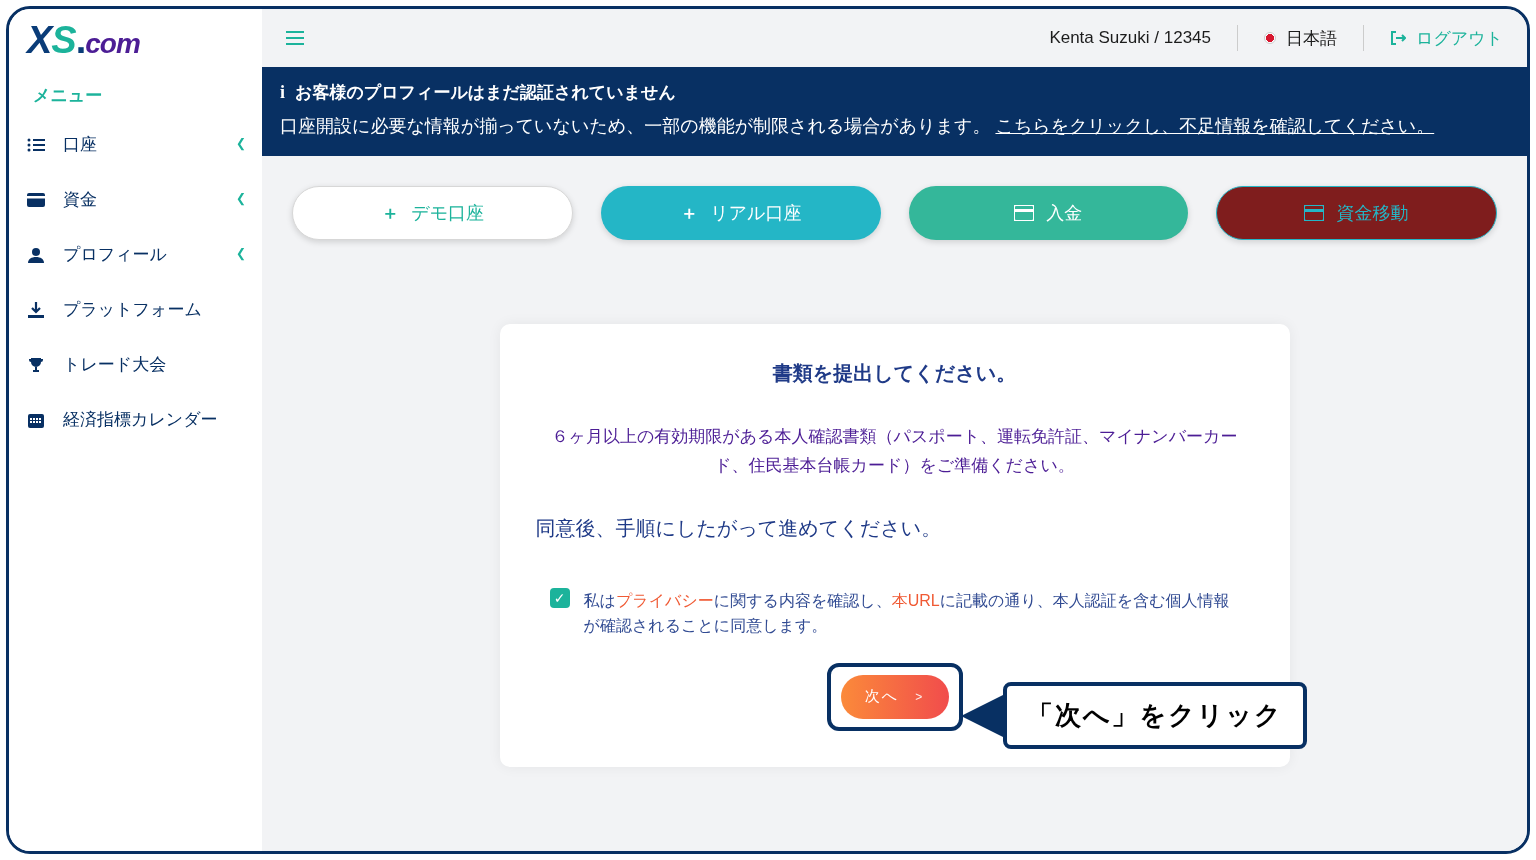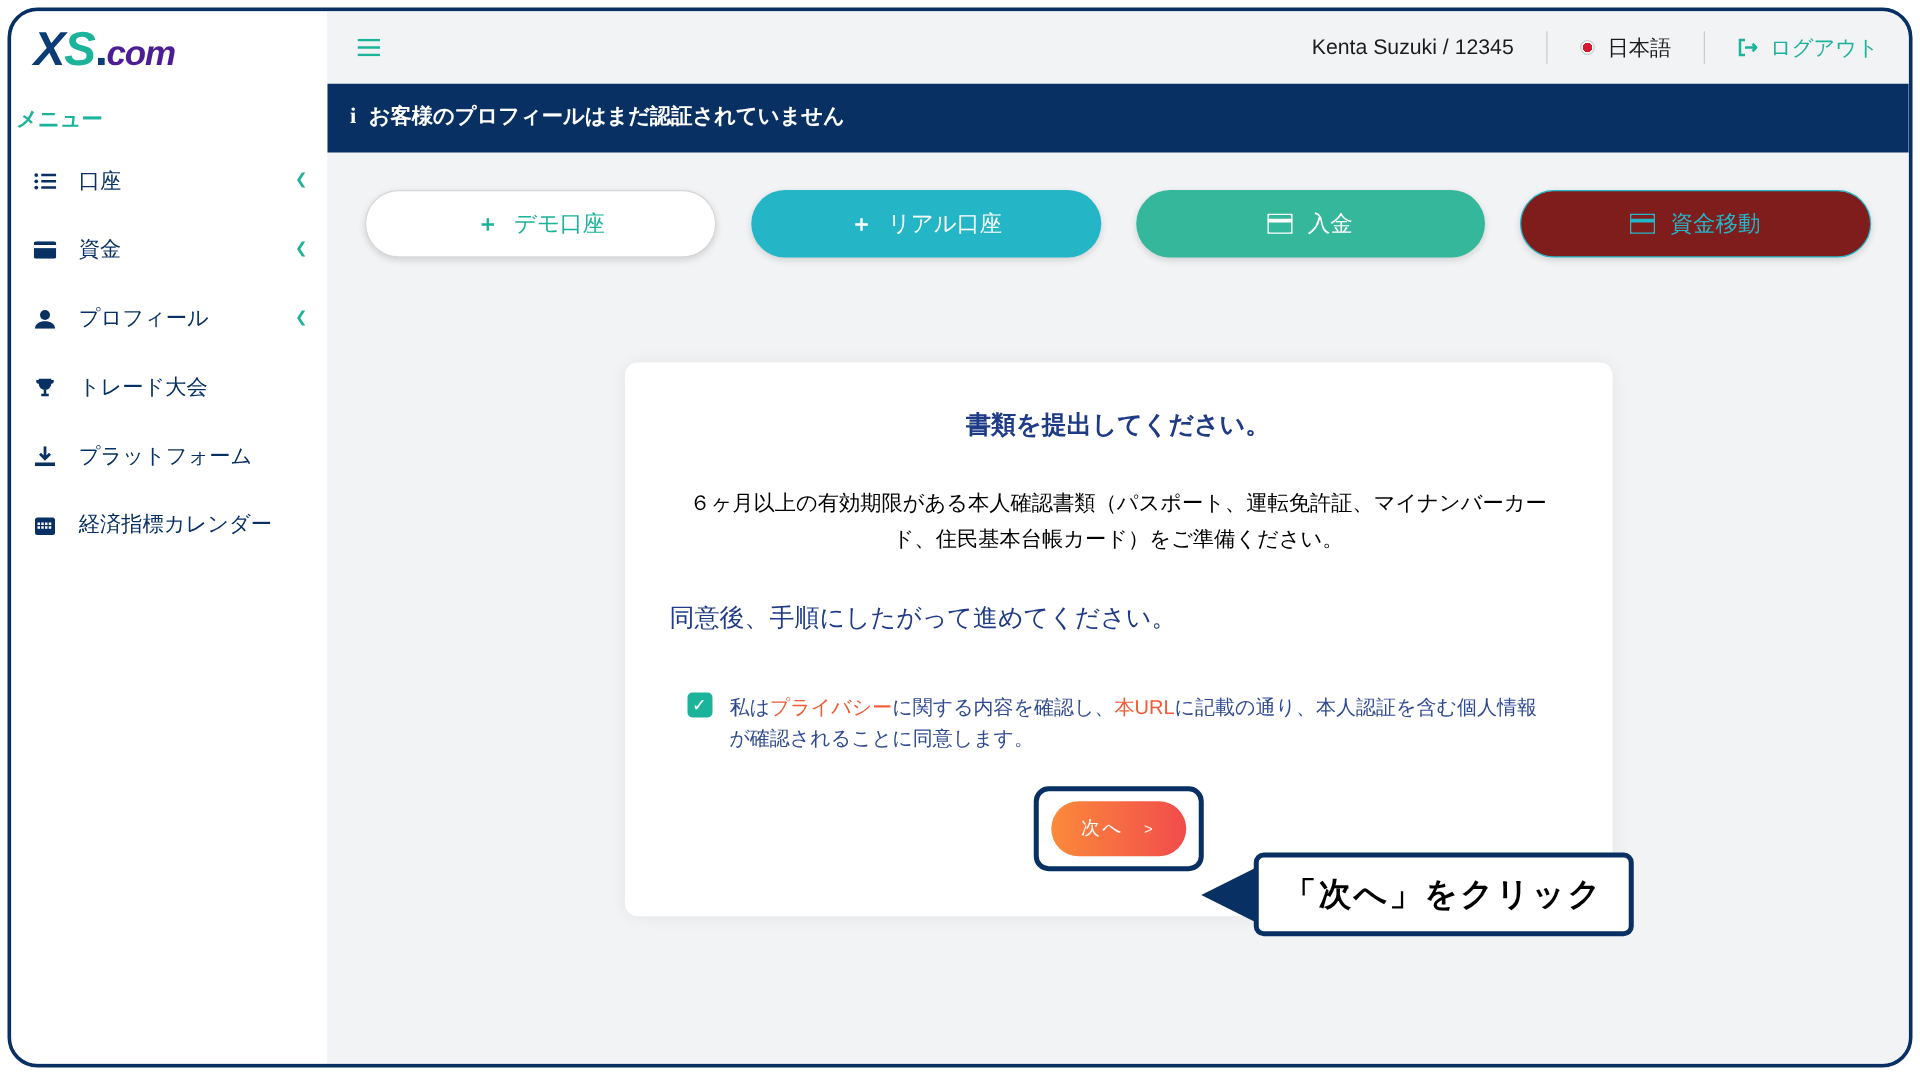--- a/index.html
+++ b/index.html
@@ -5,21 +5,21 @@
     * { margin: 0; padding: 0; box-sizing: border-box; font-family: -apple-system, "Hiragino Sans", "Hiragino Kaku Gothic ProN", "Meiryo", sans-serif; }
     body { width: 1536px; height: 860px; background: #fff; overflow: hidden; position: relative; }
     .app-frame { position: absolute; inset: 6px; border: 3px solid #083063; border-radius: 24px; overflow: hidden; display: flex; background: #f2f3f5; }
     
     .sidebar { width: 253px; background: #fff; display: flex; flex-direction: column; padding: 10px 0 0 0; }
     .logo { padding: 0 18px 8px; font-weight: 800; font-size: 38px; letter-spacing: -1px; font-style: italic; }
     .logo .x { color: #0a3c78; }
     .logo .s { color: #1cb39b; }
     .logo .dot { color: #0a3c78; font-weight: 800; font-style: normal;}
     .logo .com { color: #4c1d95; font-size: 28px; font-style: italic; font-weight: 800; letter-spacing: -1px;}
-    .menu-title { color: #1cb39b; font-size: 17px; font-weight: 600; padding: 14px 4px 10px; }
+    .menu-title { color: #1cb39b; font-size: 17px; font-weight: 600; padding: 14px 24px 10px; }
     .nav-item { display: flex; align-items: center; justify-content: space-between; padding: 16px 16px; color: #083063; font-size: 17px; cursor: pointer; }
     .nav-item .left { display: flex; align-items: center; gap: 16px; }
     .nav-item .icon { width: 22px; display: inline-flex; justify-content: center; color: #083063; }
     .nav-item .chev { color: #1cb39b; transform: rotate(180deg); font-size: 12px; }
     
     .main { flex: 1; display: flex; flex-direction: column; background: #f2f3f5; }
     .topbar { height: 58px; display: flex; align-items: center; justify-content: space-between; padding: 0 24px; color: #3a3a3a; }
     .topbar .left { display: flex; align-items: center; }
     .hamburger { color: #1cb39b; font-size: 20px; cursor: pointer; }
     .topbar .right { display: flex; align-items: center; gap: 26px; color: #1c1c1c; font-size: 17px; }
@@ -38,21 +38,21 @@
     .pill { flex: 1; height: 54px; border-radius: 30px; display: inline-flex; align-items: center; justify-content: center; gap: 12px; font-size: 18px; cursor: pointer; box-shadow: 0 2px 6px rgba(0,0,0,0.15); font-weight: 500;}
     .pill.demo { background: #fff; color: #1cb39b; border: 1px solid #d7d7d7; }
     .pill.real { background: #24b6c6; color: #fff; }
     .pill.deposit { background: #34b79a; color: #fff; }
     .pill.transfer { background: #7f1d1d; color: #24b6c6; border: 1px solid #24b6c6; }
     .plus { font-weight: 700; }
     
     .card-wrap { flex:1; display:flex; justify-content:center; align-items:flex-start; padding: 60px 0 0; }
     .card { width: 790px; background: #fff; border-radius: 10px; padding: 36px 36px 36px; box-shadow: 0 0 14px rgba(0,0,0,0.06); color: #304a92; }
     .card h2 { text-align: center; font-size: 20px; font-weight: 700; color: #1f3a87; margin-bottom: 36px; }
-    .card .txt { text-align: center; font-size: 17px; line-height: 1.7; margin-bottom: 34px; color:#000000;}
+    .card .txt { text-align: center; font-size: 17px; line-height: 1.7; margin-bottom: 34px; color:#4c1d95;}
     .card h3 { text-align: left; font-size: 20px; font-weight: 400; color: #1f3a87; margin-bottom: 46px; }
     .consent { display: flex; gap: 14px; align-items: flex-start; padding: 0 14px; margin-bottom: 24px; }
     .chk { width: 20px; height: 20px; background: #1cb39b; color: #fff; display: inline-flex; align-items: center; justify-content: center; border-radius: 4px; font-size: 14px; cursor:pointer; flex:0 0 20px;}
     .consent .text { font-size: 16px; line-height: 1.6; color:#304a92; }
     .consent .text .em { color: #f05a34; }
     .next-wrap { display: flex; justify-content: center; position:relative; }
     .next-frame { border: 4px solid #083063; border-radius: 12px; padding: 8px 10px; display:inline-flex;}
     .next-btn { width: 108px; height: 44px; border-radius: 26px; background: linear-gradient(90deg, #fb8a3a 0%, #f14c4c 100%); color: #fff; font-size: 15px; display: inline-flex; align-items: center; justify-content: center; gap: 16px; cursor:pointer; letter-spacing: 2px;}
     .next-btn .gt { font-size:12px; opacity:0.9;}
     
@@ -113,36 +113,36 @@
         </span>
         <span>プロフィール</span>
       </span>
       <span class="chev">❯</span>
     </div>
 
     <div class="nav-item">
       <span class="left">
         <span class="icon">
           <svg width="16" height="16" viewBox="0 0 16 16" fill="currentColor">
-              <path d="M3 1h10v4a5 5 0 01-10 0zM1 2h2v3a2 2 0 01-2-2zM13 2h2v1a2 2 0 01-2 2zM7 10h2v3H7zM5 13h6v2H5z"></path>
-            </svg>
-        </span>
-        <span>トレード大会</span>
-      </span>
-    </div>
-
-    <div class="nav-item">
-      <span class="left">
-        <span class="icon">
-          <svg width="16" height="16" viewBox="0 0 16 16" fill="currentColor">
               <path d="M8 0v9M4 6l4 4 4-4" stroke="currentColor" stroke-width="2.2" fill="none"></path>
               <rect x="0" y="13" width="16" height="3"></rect>
             </svg>
         </span>
         <span>プラットフォーム</span>
+      </span>
+    </div>
+
+    <div class="nav-item">
+      <span class="left">
+        <span class="icon">
+          <svg width="16" height="16" viewBox="0 0 16 16" fill="currentColor">
+              <path d="M3 1h10v4a5 5 0 01-10 0zM1 2h2v3a2 2 0 01-2-2zM13 2h2v1a2 2 0 01-2 2zM7 10h2v3H7zM5 13h6v2H5z"></path>
+            </svg>
+        </span>
+        <span>トレード大会</span>
       </span>
     </div>
 
     <div class="nav-item">
       <span class="left">
         <span class="icon">
           <svg width="16" height="16" viewBox="0 0 16 16" fill="currentColor">
               <rect x="0" y="2" width="16" height="14" rx="2"></rect>
               <rect x="2" y="6" width="2" height="2" fill="#fff"></rect>
               <rect x="5" y="6" width="2" height="2" fill="#fff"></rect>
@@ -184,20 +184,23 @@
             </svg>
           <span>ログアウト</span>
         </span>
       </div>
     </div>
 
     <div class="banner">
       <div class="title">
         <span class="info-icon">i</span>
         <span>お客様のプロフィールはまだ認証されていません</span>
+      </div>
+      <div class="desc">
+        <span>口座開設に必要な情報が揃っていないため、一部の機能が制限される場合があります。 </span><a>こちらをクリックし、不足情報を確認してください。</a>
       </div>
     </div>
 
     <div class="actions">
       <div class="pill demo">
         <span class="plus">＋</span>
         <span>デモ口座</span>
       </div>
       <div class="pill real">
         <span class="plus">＋</span>

